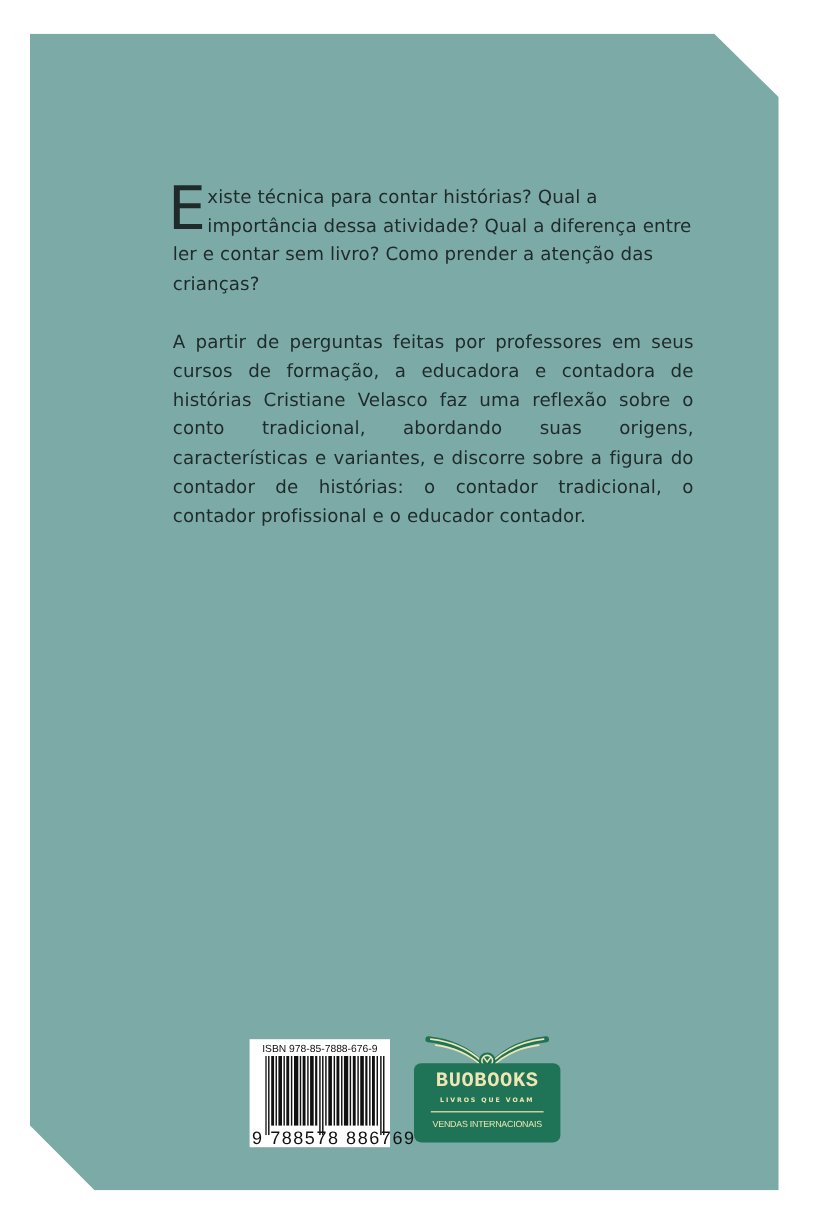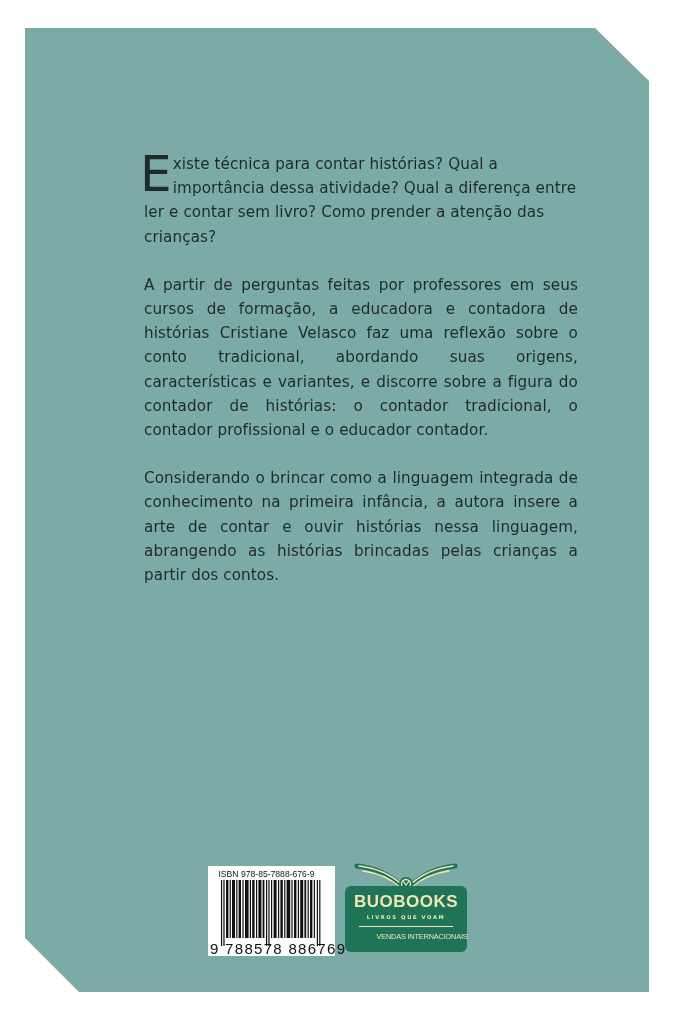--- a/index.html
+++ b/index.html
@@ -3,41 +3,40 @@
 <meta charset="utf-8">
 <style>
   html,body{margin:0;padding:0;}
   body{width:680px;height:1020px;background:#ffffff;position:relative;overflow:hidden;font-family:"DejaVu Sans",sans-serif;}
   .cover{position:absolute;left:25px;top:28px;width:624px;height:964px;background:#7caaa6;
     clip-path:polygon(0 0, 570px 0, 624px 53px, 624px 964px, 54px 964px, 0 910px);}
   .text{position:absolute;left:144px;top:152px;width:434px;color:#1f2a2b;font-size:15.2px;line-height:24.2px;}
   .text p{margin:0 0 24px 0;text-align:justify;letter-spacing:0.1px;}
   .text p.first{text-align:left;}
   .dropcap{font-size:50px;line-height:40px;float:left;margin:2px 1px 0 -4px;color:#1f2a2b;font-weight:normal;}
-  .barcode{position:absolute;left:208px;top:866px;width:127px;height:90px;background:#fff;}
+  .barcode{position:absolute;left:208px;top:866px;width:117px;height:90px;background:#fff;}
   .isbn{position:absolute;left:0;top:3px;width:117px;text-align:center;font-family:"Liberation Sans",sans-serif;font-size:8.6px;color:#111;}
   .bars{position:absolute;left:13px;top:14px;width:100px;height:66px;}
   .digits{position:absolute;left:2px;top:74px;width:114px;font-family:"Liberation Sans",sans-serif;font-size:15px;color:#111;letter-spacing:1.3px;white-space:nowrap;}
   .logo{position:absolute;left:341px;top:860px;width:130px;height:94px;}
   .logo-box{position:absolute;left:4px;top:26px;width:122px;height:66px;background:#1f7357;border-radius:6px;}
-  .logo-name{position:absolute;left:0;top:6px;width:122px;text-align:center;font-family:Liberation Sans, sans-serif;font-weight:bold;font-size:17px;color:#efe6b4;letter-spacing:0.5px;}
+  .logo-name{position:absolute;left:0;top:6px;width:122px;text-align:center;font-family:Liberation Mono, monospace;font-weight:bold;font-size:17px;color:#efe6b4;letter-spacing:0.5px;}
   .logo-tag{position:absolute;left:0;top:28px;width:122px;text-align:center;font-size:5.2px;color:#efe6b4;letter-spacing:1.6px;font-weight:bold;}
   .logo-line{position:absolute;left:14px;top:40px;width:94px;height:1px;background:#efe6b4;}
-  .logo-sub{position:absolute;left:16px;top:46px;width:122px;text-align:center;font-size:7.4px;color:#efe6b4;font-family:"Liberation Sans",sans-serif;letter-spacing:-0.2px;}
+  .logo-sub{position:absolute;left:0;top:46px;width:122px;text-align:center;font-size:7.4px;color:#efe6b4;font-family:"Liberation Sans",sans-serif;letter-spacing:-0.2px;}
   .wings{position:absolute;left:10px;top:0;width:110px;height:34px;}
 </style>
 </head>
 <body>
 
 <div class="cover"></div>
 
 <div class="text">
   <p class="first"><span class="dropcap">E</span><span>xiste técnica para contar histórias? Qual a importância dessa atividade? Qual a diferença entre ler e contar sem livro? Como prender a atenção das crianças?</span></p>
   <p>A partir de perguntas feitas por professores em seus cursos de formação, a educadora e contadora de histórias Cristiane Velasco faz uma reflexão sobre o conto tradicional, abordando suas origens, características e variantes, e discorre sobre a figura do contador de histórias: o contador tradicional, o contador profissional e o educador contador.</p>
-  <p>Considerando o brincar como a linguagem integrada de conhecimento na primeira infância, a autora insere a arte de contar e ouvir histórias nessa linguagem, abrangendo as histórias brincadas pelas crianças a partir dos contos.</p>
 </div>
 
 <div class="barcode">
   <div class="isbn">ISBN 978-85-7888-676-9</div>
   <svg class="bars" viewBox="0 0 100 66" preserveAspectRatio="none">
     <g fill="#111">
       <rect x="0" y="0" width="1.2" height="66"></rect>
         <rect x="2.4" y="0" width="1.2" height="66"></rect>
       <rect x="5" y="0" width="2.4" height="58"></rect>
         <rect x="8.6" y="0" width="1.2" height="58"></rect>

